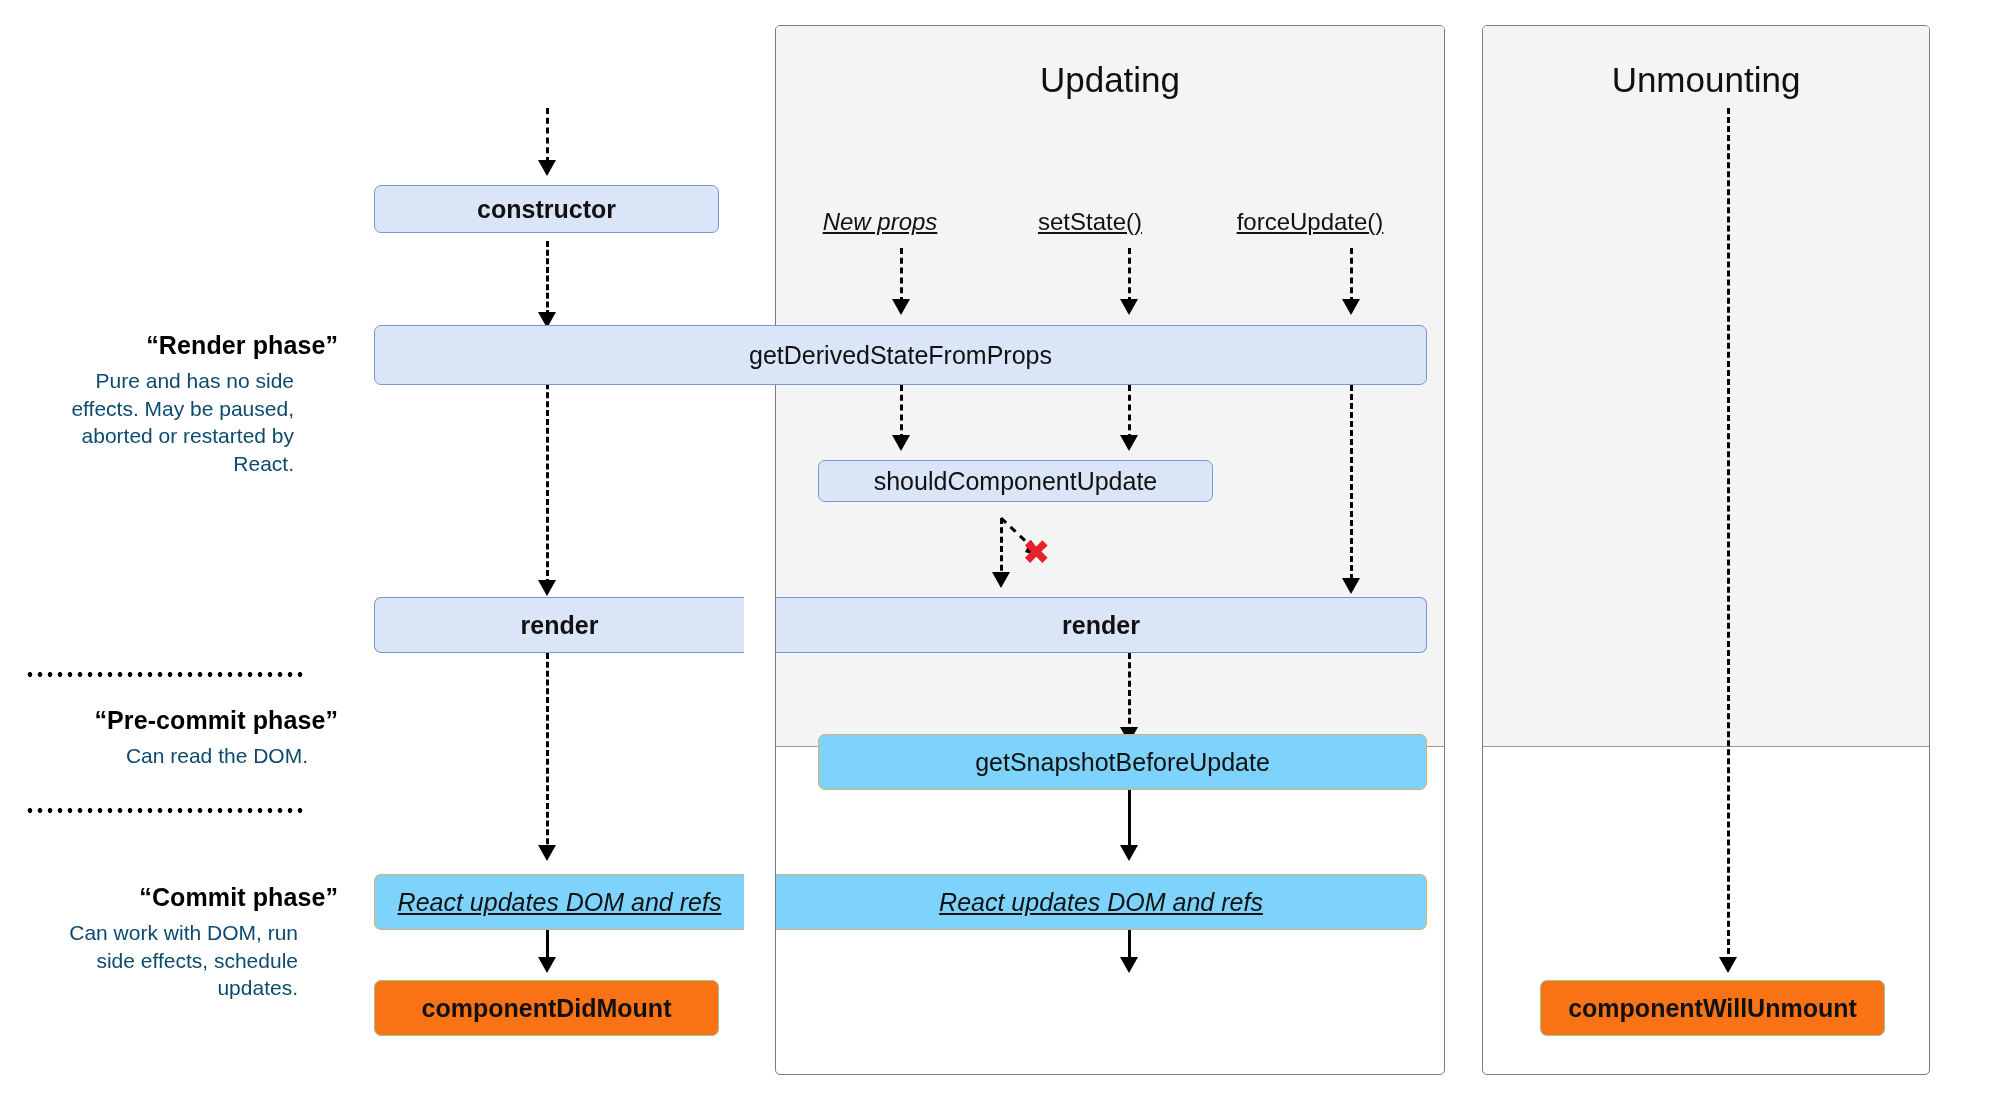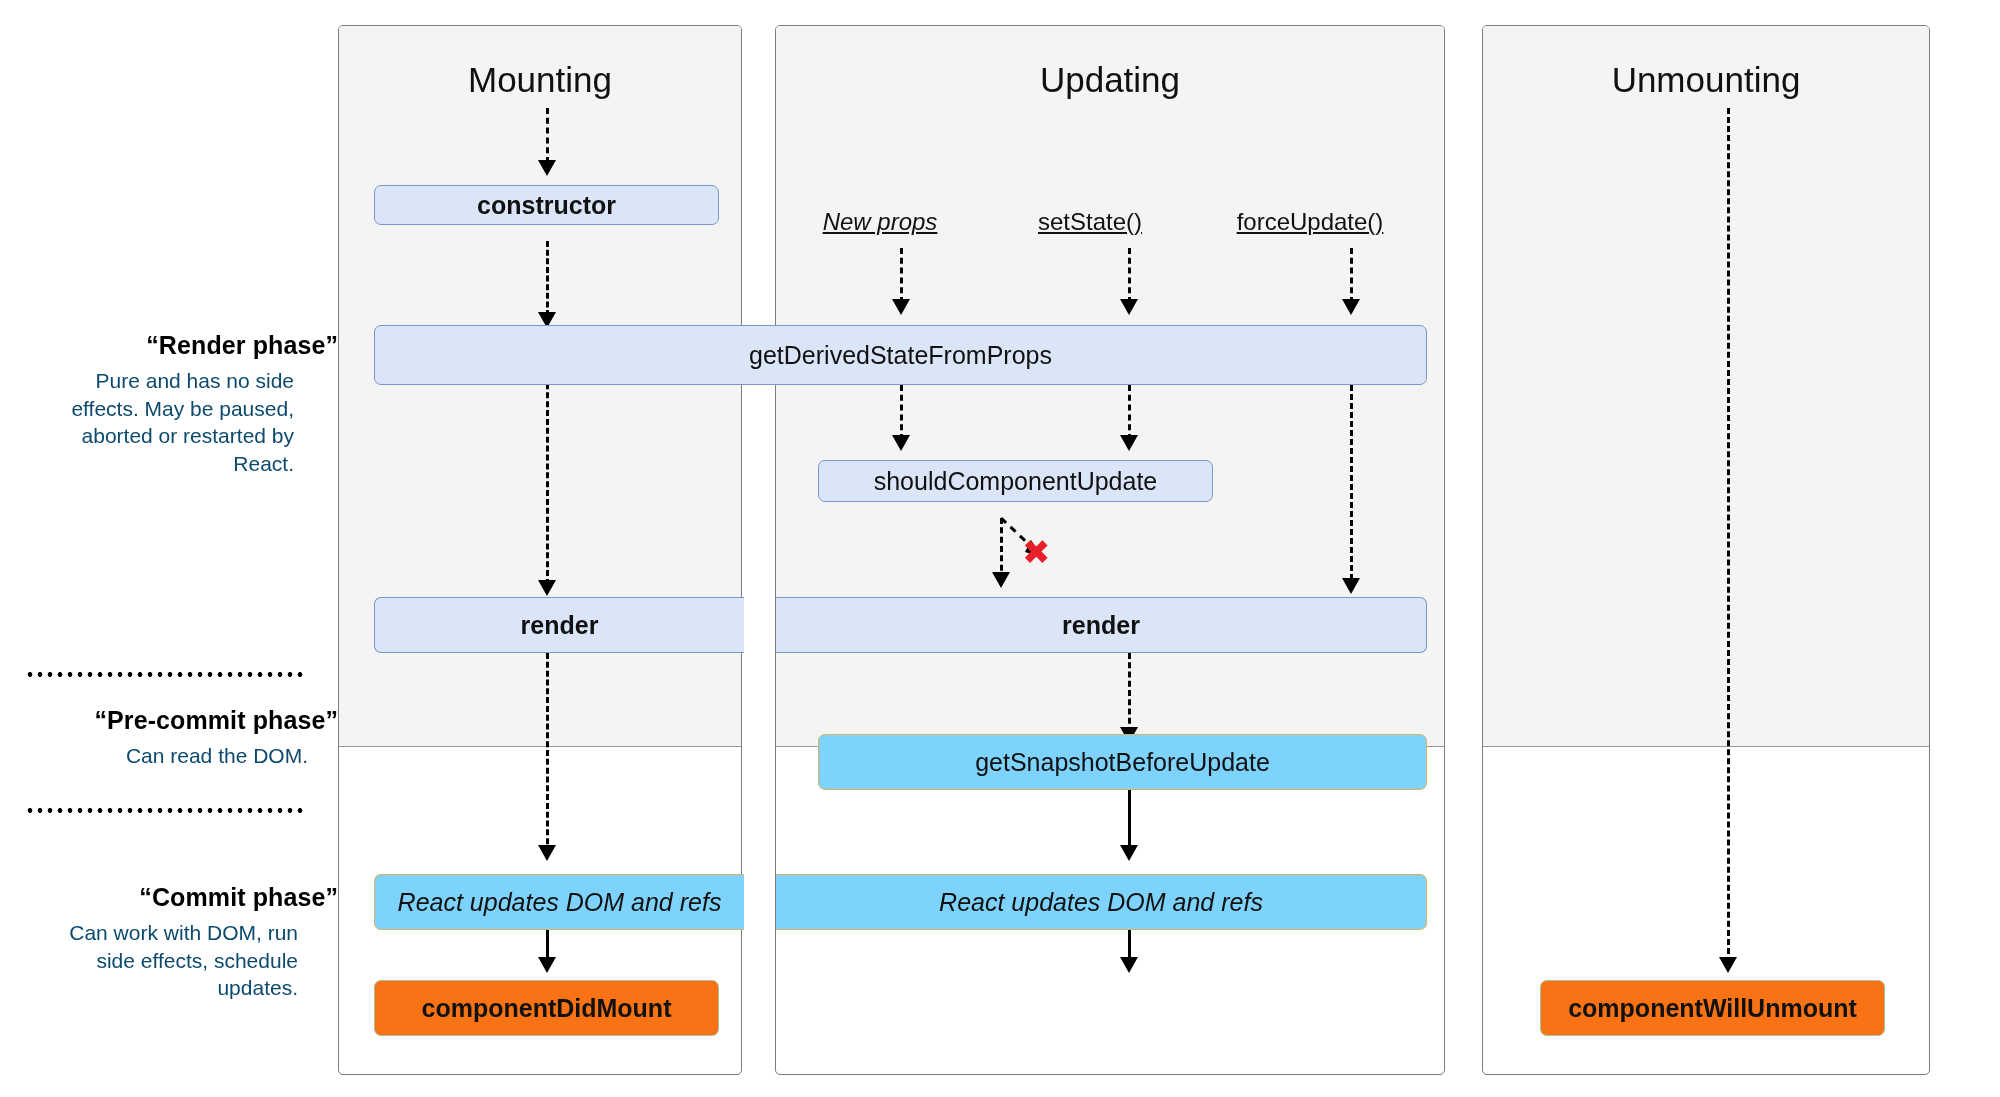--- a/index.html
+++ b/index.html
@@ -58,21 +58,21 @@
     display:flex;align-items:center;justify-content:center;
     text-align:center;
     font-size:25px;line-height:1.15;
     padding:0 10px;
     z-index:6;
   }
   .node.blue{background:#dbe5f8;border:1.6px solid #7b97cd;color:#111;}
   .node.amber{background:#7dd3fc;border:1.6px solid #d8b364;color:#111;margin-top:12px;}
   .node.green{background:#f97316;border:1.6px solid #a9c08d;color:#111;}
   .node.b{font-weight:700;}
-  .node.i{font-style:italic;font-weight:400;}
+  .node.i{font-style:italic;font-weight:400;text-decoration:underline;}
 
   
   .trigger{
     position:absolute;font-size:24px;color:#111;
     text-align:center;white-space:nowrap;z-index:6;text-decoration:underline;
   }
   .trigger.i{font-style:italic;}
 
   
   .conn{position:absolute;z-index:4;}
@@ -111,39 +111,35 @@
     <div class="legend-desc" style="padding:0 30px;">Can read the DOM.</div>
   </div>
 
   <div class="dotline" style="top:808px;"></div>
 
   <div class="legend-block" style="top:882px;">
     <div class="legend-title">“Commit phase”</div>
     <div class="legend-desc" style="padding:0 40px;">Can work with DOM, run side effects, schedule updates.</div>
   </div>
 
-  <div class="col" id="col-mounting">
-    <div class="upper"></div>
-    <div class="col-title">Mounting</div>
-  </div>
 
   <div class="col" id="col-updating">
     <div class="upper"></div>
     <div class="col-title">Updating</div>
   </div>
 
   <div class="col" id="col-unmounting">
     <div class="upper"></div>
     <div class="col-title">Unmounting</div>
   </div>
 
   <div class="vline" style="left:546px;top:108px;height:55px;"></div>
   <div class="arrowhead" style="left:538px;top:160px;"></div>
 
-  <div class="node blue b" style="left:374px;top:185px;width:345px;height:40px;">constructor</div>
+  <div class="node blue b" style="left:374px;top:185px;width:345px;height:48px;">constructor</div>
 
   <div class="vline" style="left:546px;top:241px;height:75px;"></div>
   <div class="arrowhead" style="left:538px;top:312px;"></div>
 
   <div class="node blue b" style="left:374px;top:590px;width:0px;height:0px;opacity:0;"></div>
 
   <div class="vline" style="left:546px;top:330px;height:255px;"></div>
   <div class="arrowhead" style="left:538px;top:580px;"></div>
 
   <div class="node blue b" style="left:374px;top:597px;width:370px;height:56px;border-right:none;border-top-right-radius:0;border-bottom-right-radius:0;">render</div>

